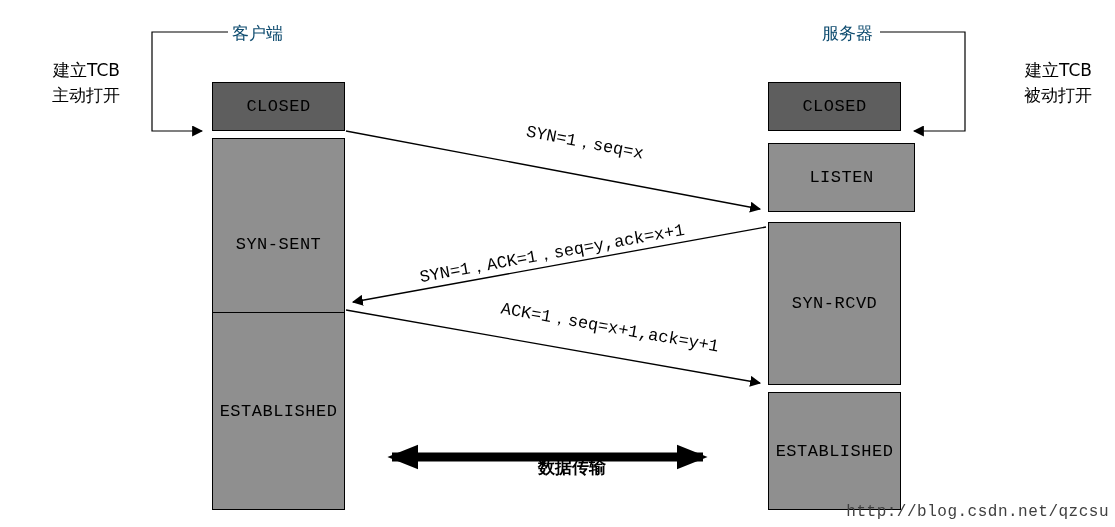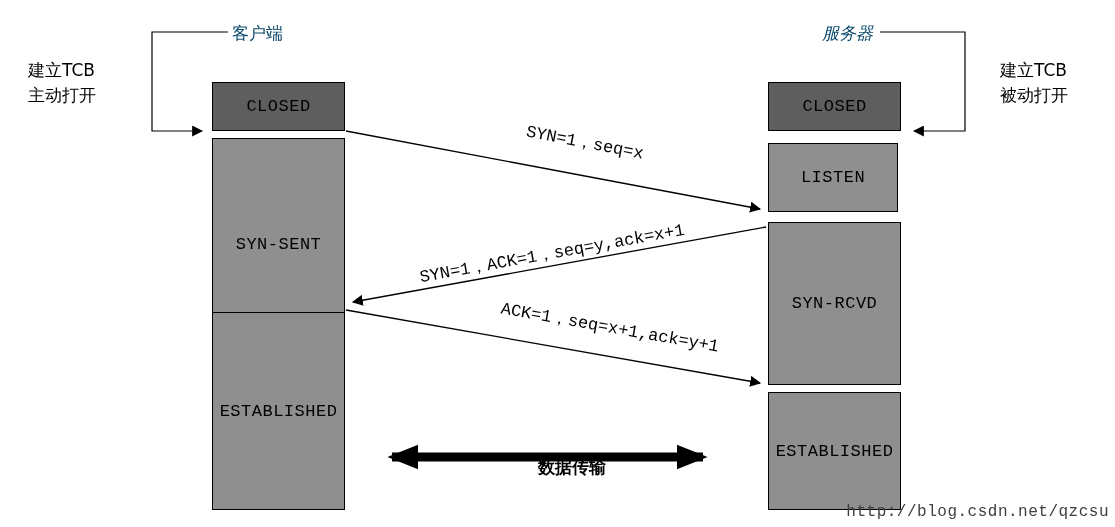--- a/index.html
+++ b/index.html
@@ -23,21 +23,21 @@
   .title{
     position:absolute;
     font-family:"DejaVu Sans","Liberation Sans",sans-serif;
     font-size:17px;color:#0c4a6e;
   }
   .side-note{
     position:absolute;
     font-family:"DejaVu Sans","Liberation Sans",sans-serif;
     font-size:17px;color:#000;
     white-space:pre-line;
-    text-align:left;
+    text-align:right;
     line-height:1.45;
   }
   .msg-label{
     position:absolute;
     font-size:17px;color:#000;
     white-space:nowrap;
     transform-origin:center center;
   }
   .data-label{
     position:absolute;
@@ -69,21 +69,21 @@
   <div class="box box-light" style="left:212px;top:138px;width:133px;height:213px;">
     <span>SYN-SENT</span>
   </div>
   <div class="box box-light" style="left:212px;top:312px;width:133px;height:198px;">
     <span>ESTABLISHED</span>
   </div>
 
   <div class="box box-dark" style="left:768px;top:82px;width:133px;height:49px;">
     <span>CLOSED</span>
   </div>
-  <div class="box box-light" style="left:768px;top:143px;width:130px;height:69px;">
+  <div class="box box-light" style="left:768px;top:143px;width:147px;height:69px;">
     <span>LISTEN</span>
   </div>
   <div class="box box-light" style="left:768px;top:222px;width:133px;height:163px;">
     <span>SYN-RCVD</span>
   </div>
   <div class="box box-light" style="left:768px;top:392px;width:133px;height:118px;">
     <span>ESTABLISHED</span>
   </div>
 
   <svg class="overlay" width="1115" height="527" viewBox="0 0 1115 527">
@@ -103,21 +103,21 @@
     <line x1="346" y1="131" x2="760" y2="209" stroke="#000" stroke-width="1.3" marker-end="url(#arrow)"></line>
 
     <line x1="766" y1="227" x2="353" y2="302" stroke="#000" stroke-width="1.3" marker-end="url(#arrow)"></line>
 
     <line x1="346" y1="310" x2="760" y2="383" stroke="#000" stroke-width="1.3" marker-end="url(#arrow)"></line>
 
     <line x1="392" y1="457" x2="703" y2="457" stroke="#000" stroke-width="9" marker-start="url(#bigarrow)" marker-end="url(#bigarrow)"></line>
   </svg>
 
   <div class="title" style="left:232px;top:22px;">客户端</div>
-  <div class="title" style="left:822px;top:22px;font-style:italic;">服务器</div>
+  <div class="title" style="left:822px;top:22px;">服务器</div>
 
   <div class="side-note" style="left:28px;top:58px;width:92px;">建立TCB
 主动打开</div>
   <div class="side-note" style="left:1000px;top:58px;width:92px;">建立TCB
 被动打开</div>
 
   <div class="msg-label" style="left:585px;top:142px;transform:translate(-50%,-50%) rotate(10.8deg);">SYN=1，seq=x</div>
   <div class="msg-label" style="left:552px;top:253px;transform:translate(-50%,-50%) rotate(-10.2deg);">SYN=1，ACK=1，seq=y,ack=x+1</div>
   <div class="msg-label" style="left:610px;top:327px;transform:translate(-50%,-50%) rotate(10deg);">ACK=1，seq=x+1,ack=y+1</div>
 

